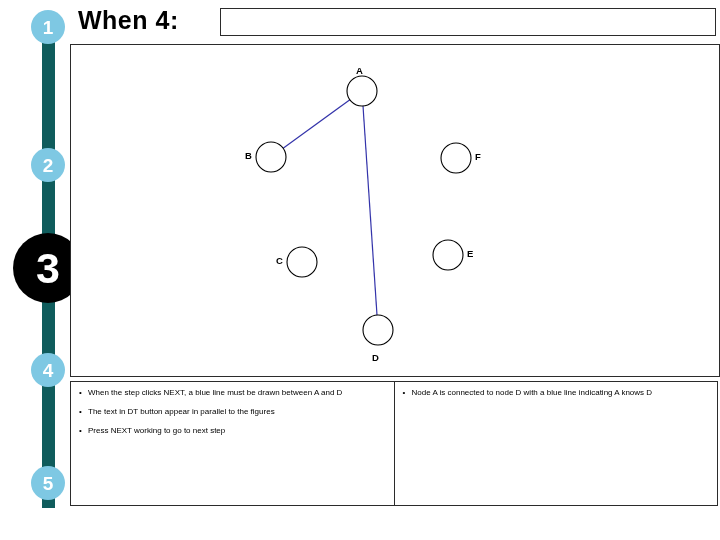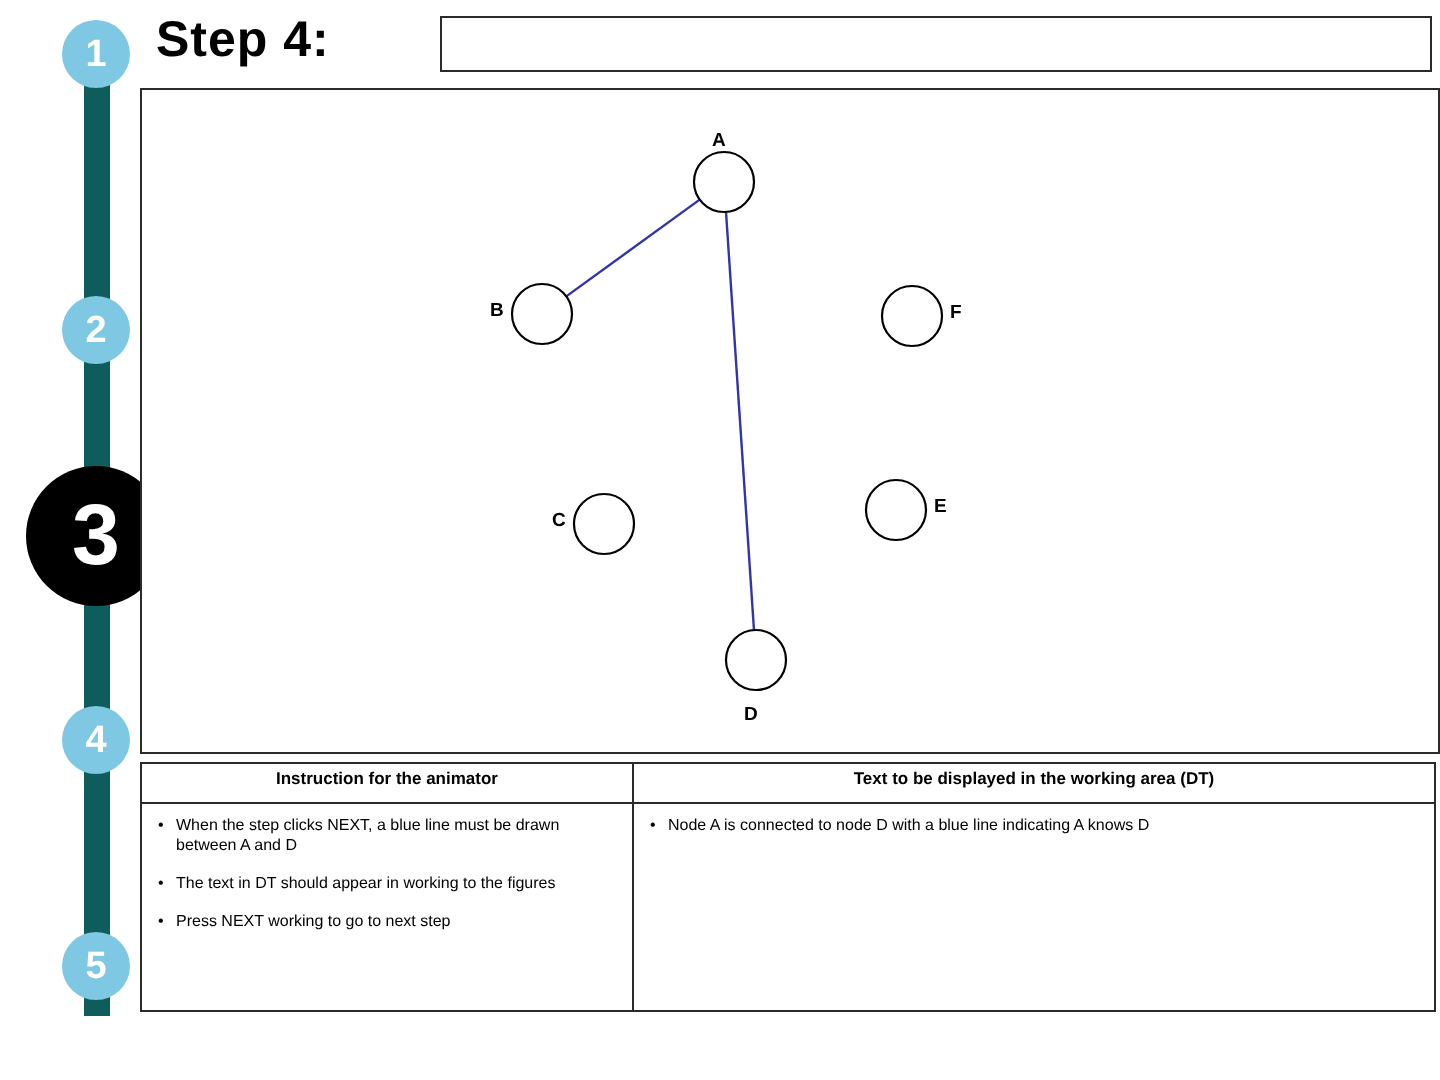--- a/index.html
+++ b/index.html
@@ -167,21 +167,21 @@
     </div>
   <div class="step-circle step-small" style="top:353px;">
       <span>4</span>
     </div>
   <div class="step-circle step-small" style="top:466px;">
       <span>5</span>
     </div>
 </div>
 
 <div id="title-row">
-  <div id="page-title">Step 4:</div>
+  <div id="page-title">When 4:</div>
   <div id="title-field"></div>
 </div>
 
 <div id="canvas">
   <svg id="graph-svg" width="648" height="331">
       <line x1="278.85742880221875" y1="54.806699989599586" x2="212.14257119778125" y2="103.19330001040042" stroke="#3333aa" stroke-width="1.2"></line>
       <line x1="292.0019414028574" y1="60.96649970518291" x2="305.9980585971426" y2="270.0335002948171" stroke="#3333aa" stroke-width="1.2"></line>
       <circle cx="291" cy="46" r="15" fill="none" stroke="#000000" stroke-width="1.1"></circle>
       <circle cx="200" cy="112" r="15" fill="none" stroke="#000000" stroke-width="1.1"></circle>
       <circle cx="231" cy="217" r="15" fill="none" stroke="#000000" stroke-width="1.1"></circle>
@@ -194,29 +194,25 @@
       <div class="node-label" style="left: 174px; top: 105px;">B</div>
       <div class="node-label" style="left: 205px; top: 210px;">C</div>
       <div class="node-label" style="left: 301px; top: 307px;">D</div>
       <div class="node-label" style="left: 396px; top: 203px;">E</div>
       <div class="node-label" style="left: 404px; top: 106px;">F</div>
     </div>
 </div>
 
 <table id="notes-table">
   <tbody>
-      <tr>
-    <th class="col-left">Instruction for the animator</th>
-    <th>Text to be displayed in the working area (DT)</th>
-  </tr>
   <tr>
     <td>
       <ul class="bullets" id="animator-list">
             <li>When the step clicks NEXT, a blue line must be drawn between A and D</li>
-            <li>The text in DT should appear in working to the figures</li>
+            <li>The text in DT button appear in parallel to the figures</li>
             <li>Press NEXT working to go to next  step</li>
           </ul>
     </td>
     <td>
       <ul class="bullets" id="dt-list">
             <li>Node A  is connected to node D with a blue line indicating A knows D</li>
           </ul>
     </td>
   </tr>
 </tbody>

